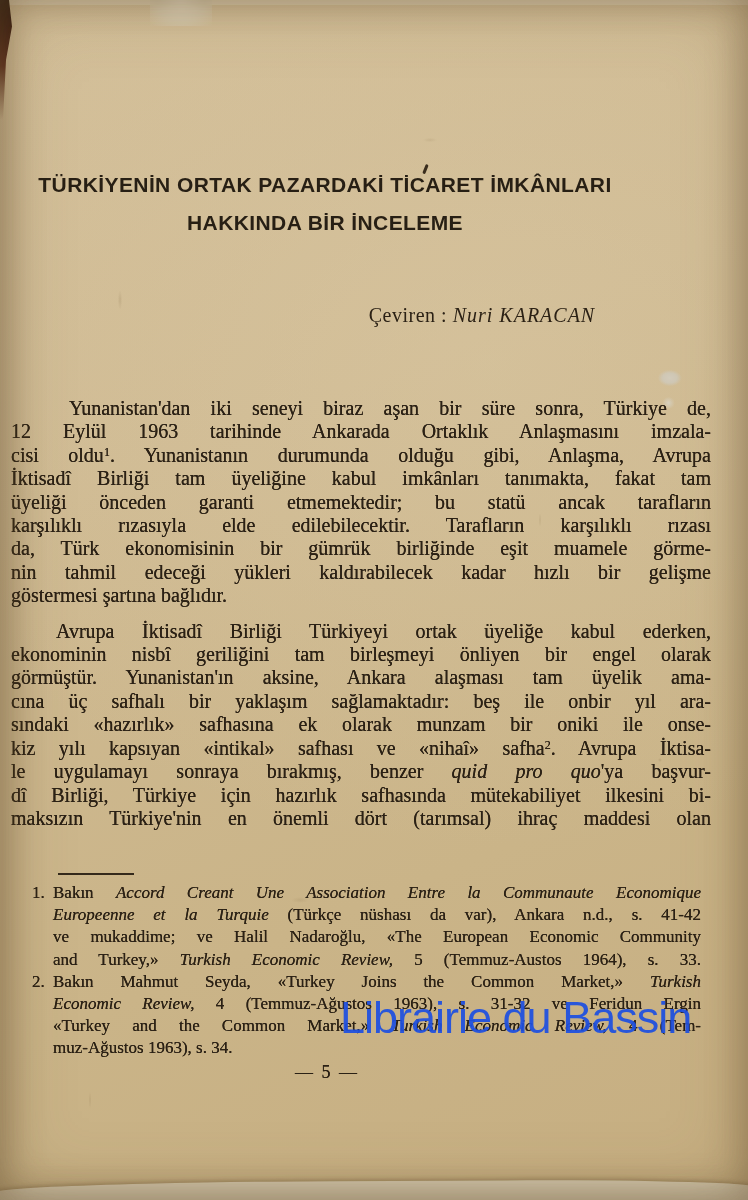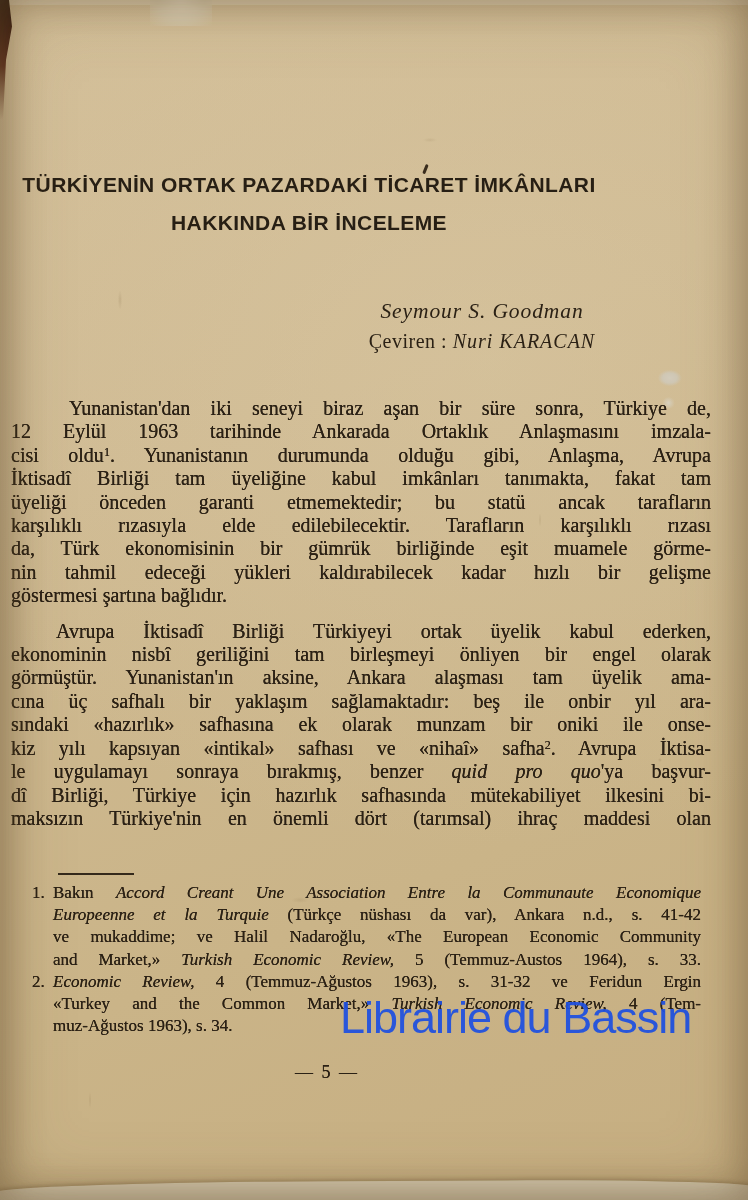--- a/index.html
+++ b/index.html
@@ -26,21 +26,21 @@
     background:linear-gradient(180deg,#200e07 0%,#3d1b10 28%,#5a2c1b 55%,rgba(90,44,27,0) 100%);
     clip-path:polygon(0 0,9px 0,12px 22%,6px 50%,3px 100%,0 100%);}
   .top-notch{position:absolute;left:150px;top:0;width:62px;height:26px;z-index:3;
     background:radial-gradient(ellipse at 50% 0%, #e2d7be 0%, #d7caad 55%, rgba(215,202,173,0) 100%);}
   .defect-patch{position:absolute;left:650px;top:364px;width:44px;height:50px;opacity:.85;background:
     radial-gradient(ellipse 16px 11px at 45% 28%, #d4cfc2 0%, #cfc9ba 45%, rgba(207,201,186,0) 75%),
     radial-gradient(ellipse 9px 9px at 42% 78%, #d8d4c6 0%, rgba(216,212,198,0) 70%);}
   .bottom-band{position:absolute;left:-6px;bottom:-5px;width:762px;height:24px;z-index:5;
     background:#dbd0b5;border-radius:45% 30% 0 0/10px 8px 0 0;
     box-shadow:0 -2px 4px rgba(100,78,45,.32); transform:rotate(-.25deg);}
-  .title{position:absolute;top:166px;left:0;width:618px;text-align:center;z-index:2;
+  .title{position:absolute;top:166px;left:16px;width:618px;text-align:center;z-index:2;
     font-family:"Liberation Sans", sans-serif;font-weight:bold;font-size:21px;line-height:38px;
     letter-spacing:.4px;color:#271f14;}
   .scan-mark{position:absolute;left:424px;top:164px;width:2.5px;height:10px;background:#3a2d1d;
     transform:rotate(22deg);border-radius:2px;}
   .byline{position:absolute;top:298px;left:327px;width:310px;text-align:center;z-index:2;}
   .author{font-style:italic;font-size:21.5px;letter-spacing:.9px;line-height:26px;}
   .translator{font-size:20px;letter-spacing:.5px;margin-top:6px;}
   .translator-name{font-style:italic;letter-spacing:1px;}
   .body-text{position:absolute;left:11px;top:397px;width:700px;z-index:2;
     font-size:20px;line-height:23.4px;text-shadow:0 0 .4px currentColor;}
@@ -73,60 +73,60 @@
   <div class="defect-patch"></div>
 
   <div class="scan-mark"></div>
 
   <div class="title">
     <div>TÜRKİYENİN ORTAK PAZARDAKİ TİCARET İMKÂNLARI</div>
     <div>HAKKINDA BİR İNCELEME</div>
   </div>
 
   <div class="byline">
-    <div class="author">Seymour S. Goodman</div>
     <div class="translator"><span>Çeviren : </span><span class="translator-name">Nuri KARACAN</span></div>
   </div>
 
   <div class="body-text">
       <div class="para">
         <div class="bline indent"><span class="seg-n">Yunanistan'dan iki seneyi biraz aşan bir süre sonra, Türkiye de,</span></div>
         <div class="bline"><span class="seg-n">12 Eylül 1963 tarihinde Ankarada Ortaklık Anlaşmasını imzala-</span></div>
         <div class="bline"><span class="seg-n">cisi oldu</span><span class="seg-s">1</span><span class="seg-n">. Yunanistanın durumunda olduğu gibi, Anlaşma, Avrupa</span></div>
         <div class="bline"><span class="seg-n">İktisadî Birliği tam üyeliğine kabul imkânları tanımakta, fakat tam</span></div>
         <div class="bline"><span class="seg-n">üyeliği önceden garanti etmemektedir; bu statü ancak tarafların</span></div>
         <div class="bline"><span class="seg-n">karşılıklı rızasıyla elde edilebilecektir. Tarafların karşılıklı rızası</span></div>
         <div class="bline"><span class="seg-n">da, Türk ekonomisinin bir gümrük birliğinde eşit muamele görme-</span></div>
         <div class="bline"><span class="seg-n">nin tahmil edeceği yükleri kaldırabilecek kadar hızlı bir gelişme</span></div>
         <div class="bline short"><span class="seg-n">göstermesi şartına bağlıdır.</span></div>
       </div>
       <div class="para">
-        <div class="bline indent"><span class="seg-n">Avrupa İktisadî Birliği Türkiyeyi ortak üyelik kabul ederken,</span></div>
+        <div class="bline indent"><span class="seg-n">Avrupa İktisadî Birliği Türkiyeyi ortak üyeliğe kabul ederken,</span></div>
         <div class="bline"><span class="seg-n">ekonominin nisbî geriliğini tam birleşmeyi önliyen bir engel olarak</span></div>
         <div class="bline"><span class="seg-n">görmüştür. Yunanistan'ın aksine, Ankara alaşması tam üyelik ama-</span></div>
         <div class="bline"><span class="seg-n">cına üç safhalı bir yaklaşım sağlamaktadır: beş ile onbir yıl ara-</span></div>
         <div class="bline"><span class="seg-n">sındaki «hazırlık» safhasına ek olarak munzam bir oniki ile onse-</span></div>
         <div class="bline"><span class="seg-n">kiz yılı kapsıyan «intikal» safhası ve «nihaî» safha</span><span class="seg-s">2</span><span class="seg-n">. Avrupa İktisa-</span></div>
         <div class="bline"><span class="seg-n">le uygulamayı sonraya bırakmış, benzer </span><span class="seg-i">quid pro quo</span><span class="seg-n">'ya başvur-</span></div>
         <div class="bline"><span class="seg-n">dî Birliği, Türkiye için hazırlık safhasında mütekabiliyet ilkesini bi-</span></div>
         <div class="bline"><span class="seg-n">maksızın Türkiye'nin en önemli dört (tarımsal) ihraç maddesi olan</span></div>
       </div>
     </div>
 
   <div class="fn-rule"></div>
   <div class="footnotes">
       <div class="footnote">
         <span class="fn-num">1.</span>
         <div class="bline"><span class="seg-n">Bakın </span><span class="seg-i">Accord Creant Une Association Entre la Communaute Economique</span></div>
         <div class="bline"><span class="seg-i">Europeenne et la Turquie</span><span class="seg-n"> (Türkçe nüshası da var), Ankara n.d., s. 41-42</span></div>
         <div class="bline"><span class="seg-n">ve mukaddime; ve Halil Nadaroğlu, «The European Economic Community</span></div>
-        <div class="bline"><span class="seg-n">and Market,» </span><span class="seg-i">Turkish Economic Review,</span><span class="seg-n"> 5 (Temmuz-Austos 1964), s. 33.</span></div>
+        <div class="bline"><span class="seg-n">and Turkey,» </span><span class="seg-i">Turkish Economic Review,</span><span class="seg-n"> 5 (Temmuz-Austos 1964), s. 33.</span></div>
       </div>
       <div class="footnote">
         <span class="fn-num">2.</span>
+        <div class="bline"><span class="seg-n">Bakın Mahmut Seyda, «Turkey Joins the Common Market,» </span><span class="seg-i">Turkish</span></div>
         <div class="bline"><span class="seg-i">Economic Review,</span><span class="seg-n"> 4 (Temmuz-Ağustos 1963), s. 31-32 ve Feridun Ergin</span></div>
         <div class="bline"><span class="seg-n">«Turkey and the Common Market,» </span><span class="seg-i">Turkish Economic Review,</span><span class="seg-n"> 4 (Tem-</span></div>
         <div class="bline short"><span class="seg-n">muz-Ağustos 1963), s. 34.</span></div>
       </div>
     </div>
 
   <div class="page-number">— 5 —</div>
 
   <div class="watermark" style="color: rgb(30, 80, 225);">Librairie du Bassin</div>
 

